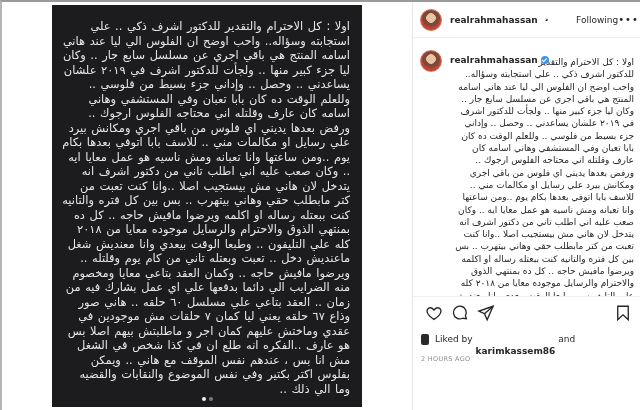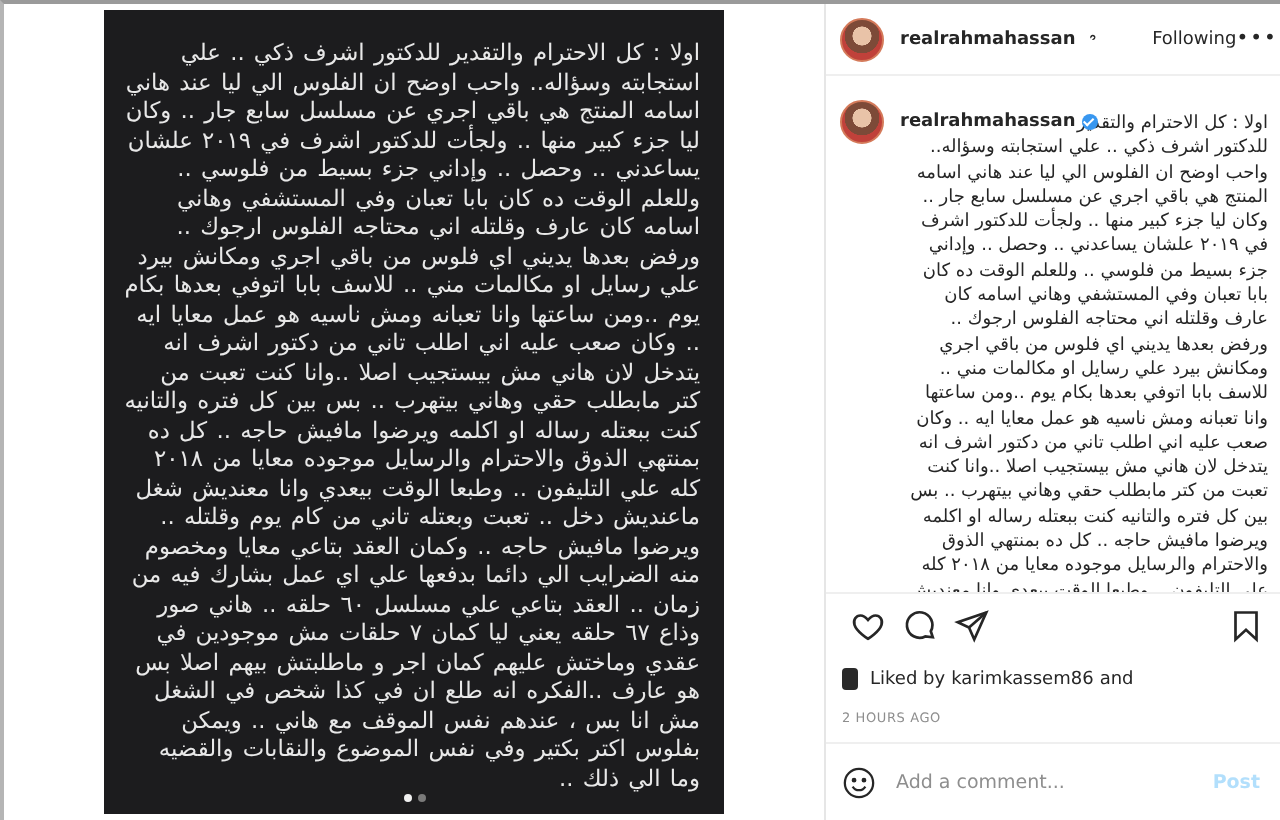--- a/index.html
+++ b/index.html
@@ -37,23 +37,23 @@
     .caption-text { direction: rtl; text-align: right; font-size: 9px; line-height: 12.3px; color: #262626; margin-top: -11px; }
     .caption-text::before { content: ""; float: left; width: 80px; height: 11px; }
 
     .actions { position: absolute; top: 297px; left: 0; width: 227px; height: 28px; }
     .act { position: absolute; top: 5px; width: 18px; height: 18px; }
     .heart-icon { left: 12px; }
     .comment-icon { left: 38px; }
     .share-icon { left: 64px; }
     .bookmark-icon { right: 8px; }
 
-    .likes { position: absolute; top: 332px; left: 8px; display: flex; align-items: center; font-size: 9px; color: #262626; }
+    .likes { position: absolute; top: 332px; left: 8px; display: flex; align-items: flex-start; font-size: 9px; color: #262626; }
     .like-avatar { width: 8px; height: 11px; background: #2a2a2a; border-radius: 2px; margin-right: 6px; }
-    .likes b { font-weight: normal; margin: 0 3px; }
+    .likes b { font-weight: bold; margin: 12px 3px; }
     .time { position: absolute; top: 353px; left: 8px; font-size: 6.5px; color: #8e8e8e; letter-spacing: 0.3px; }
 
     .comment-bar { position: absolute; top: 369px; left: 0; width: 227px; height: 39px; border-top: 1px solid #efefef; display: flex; align-items: center; padding-left: 8px; }
     .emoji-icon { width: 17px; height: 17px; }
     .comment-input { border: none; outline: none; font-size: 9.5px; color: #262626; margin-left: 10px; width: 140px; background: transparent; font-family: "DejaVu Sans", sans-serif; }
     .comment-input::placeholder { color: #8e8e8e; }
     .post-button { margin-left: auto; margin-right: 10px; font-size: 9.5px; font-weight: bold; color: #b2dffc; background: none; border: none; font-family: "DejaVu Sans", sans-serif; }
   </style>
 </head>
 <body>
@@ -112,23 +112,13 @@
   </div>
 
   <div class="likes">
     <span class="like-avatar"></span>
     <span>Liked by</span>
     <b>karimkassem86</b>
     <span>and</span>
   </div>
   <div class="time">2 HOURS AGO</div>
 
-  <div class="comment-bar">
-    <svg class="emoji-icon" viewBox="0 0 24 24" fill="none" stroke="#262626" stroke-width="1.6">
-        <circle cx="12" cy="12" r="10"></circle>
-        <circle cx="8.5" cy="10" r="0.9" fill="#262626"></circle>
-        <circle cx="15.5" cy="10" r="0.9" fill="#262626"></circle>
-        <path d="M7.5 14.5c1.2 1.8 2.7 2.6 4.5 2.6s3.3-.8 4.5-2.6"></path>
-      </svg>
-    <input class="comment-input" type="text" placeholder="Add a comment..." style="">
-    <button class="post-button">Post</button>
-  </div>
 </div>
 
 </body></html>

